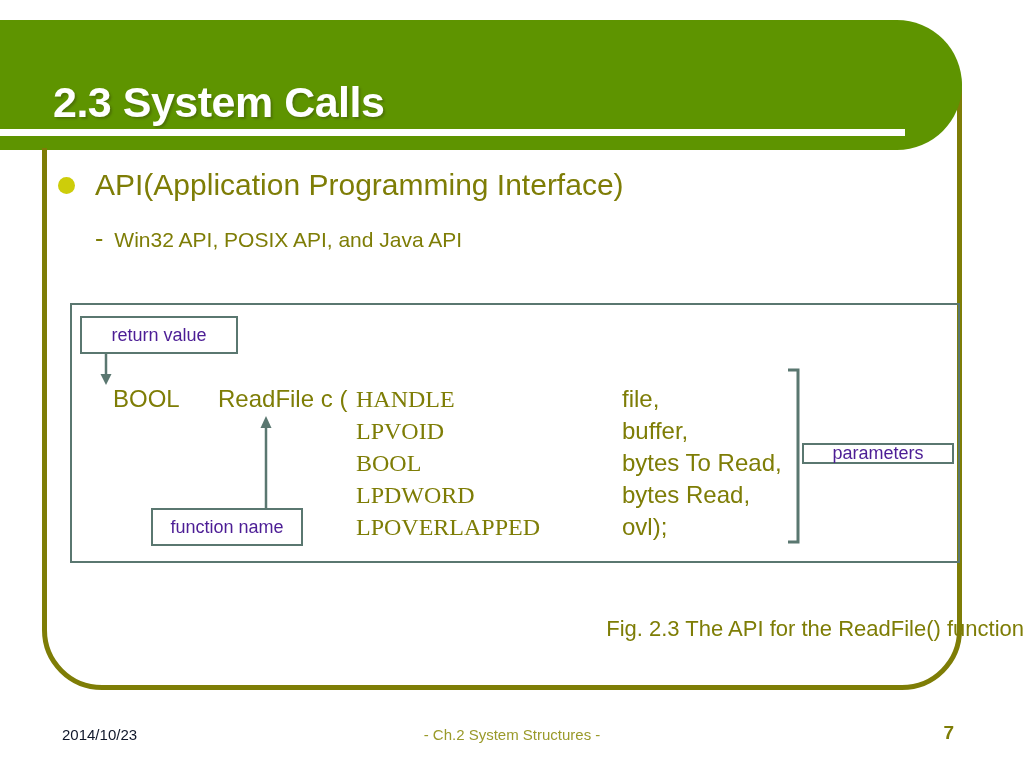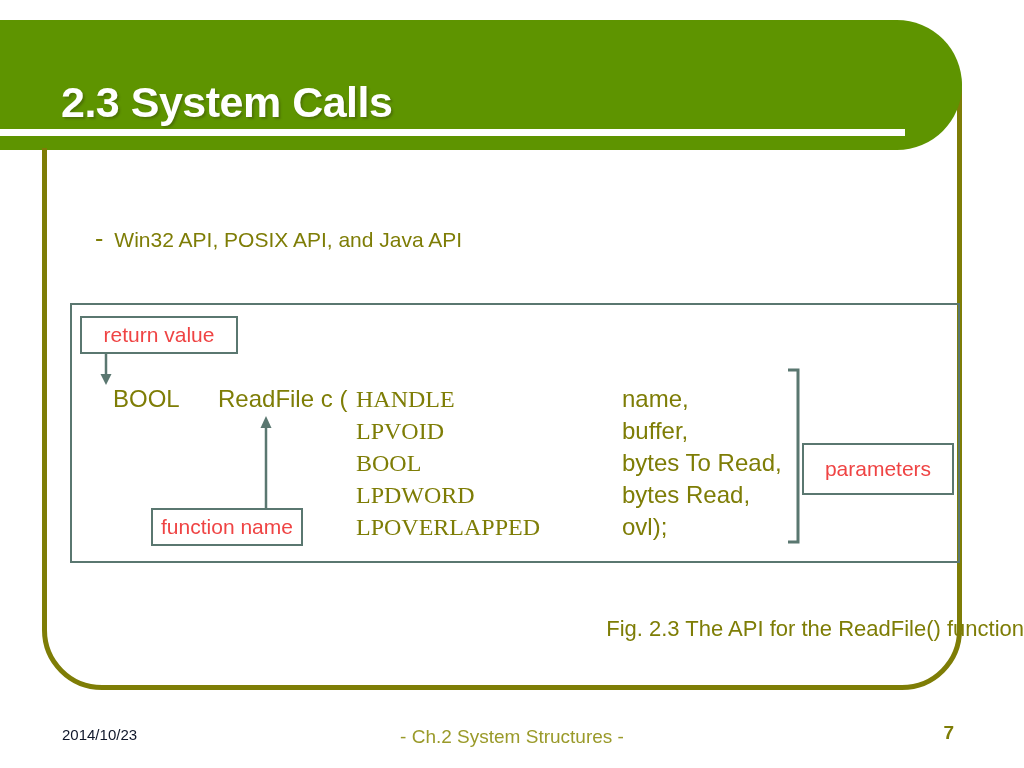--- a/index.html
+++ b/index.html
@@ -53,21 +53,20 @@
   .title-banner .title-text {
     position: absolute;
     left: 53px;
     top: 58px;
     font-size: 43px;
     font-weight: bold;
     color: #ffffff;
     letter-spacing: -0.5px;
     text-shadow: 2px 2px 2px rgba(60,80,10,0.45);
     white-space: nowrap;
-    margin-left: 8px;
   }
   .title-underline {
     position: absolute;
     left: 0px;
     top: 129px;
     width: 905px;
     height: 7px;
     background: #ffffff;
     z-index: 6;
   }
@@ -151,42 +150,42 @@
 
   
   .label-box {
     position: absolute;
     border: 2px solid #5A7770;
     background: #ffffff;
     box-sizing: border-box;
     display: flex;
     align-items: center;
     justify-content: center;
-    color: #ef4444;
-    font-size: 21px;
+    color: #4c1d95;
+    font-size: 18px;
     z-index: 12;
     white-space: nowrap;
   }
   #box-return-value {
     left: 80px;
     top: 316px;
     width: 158px;
     height: 38px;
   }
   #box-function-name {
     left: 151px;
     top: 508px;
     width: 152px;
     height: 38px;
   }
   #box-parameters {
     left: 802px;
     top: 443px;
     width: 152px;
-    height: 52px;
+    height: 21px;
   }
 
   
   .arrow-svg {
     position: absolute;
     z-index: 11;
     overflow: visible;
   }
   #arrow-return { left: 98px; top: 352px; }
   #arrow-function { left: 258px; top: 416px; }
@@ -238,21 +237,21 @@
     top: 726px;
     font-size: 15px;
     color: #0f172a;
   }
   .footer-center {
     position: absolute;
     left: 0px;
     top: 726px;
     width: 1024px;
     text-align: center;
-    font-size: 19px;
+    font-size: 15px;
     color: #9A9A2A;
   }
   .footer-page {
     position: absolute;
     right: 70px;
     top: 722px;
     font-size: 19px;
     font-weight: bold;
     color: #7E7D06;
   }
@@ -265,20 +264,24 @@
   <div class="content-frame"></div>
 
   <div class="frame-top-mask"></div>
 
   <div class="title-banner">
     <div class="title-text">2.3 System Calls</div>
   </div>
   <div class="title-underline"></div>
   <div class="left-stem"></div>
 
+  <div class="bullet-row">
+    <span class="bullet-dot"></span>
+    <span class="bullet-text">API(Application Programming Interface)</span>
+  </div>
 
   <div class="subbullet-row">
     <span class="dash">-</span>
     <span class="subbullet-text">Win32 API, POSIX API, and Java API</span>
   </div>
 
   <div class="diagram-box"></div>
 
   <div class="label-box" id="box-return-value">
     <span>return value</span>
@@ -304,21 +307,21 @@
 
   <div class="label-box" id="box-parameters">
     <span>parameters</span>
   </div>
 
   <div class="code-area">
     <div class="code-line">
       <span class="col-ret">BOOL</span>
       <span class="col-fn">ReadFile c (</span>
       <span class="col-type">HANDLE</span>
-      <span class="col-name">name,</span>
+      <span class="col-name">file,</span>
     </div>
     <div class="code-line">
       <span class="col-type">LPVOID</span>
       <span class="col-name">buffer,</span>
     </div>
     <div class="code-line">
       <span class="col-type">BOOL</span>
       <span class="col-name">bytes To Read,</span>
     </div>
     <div class="code-line">

